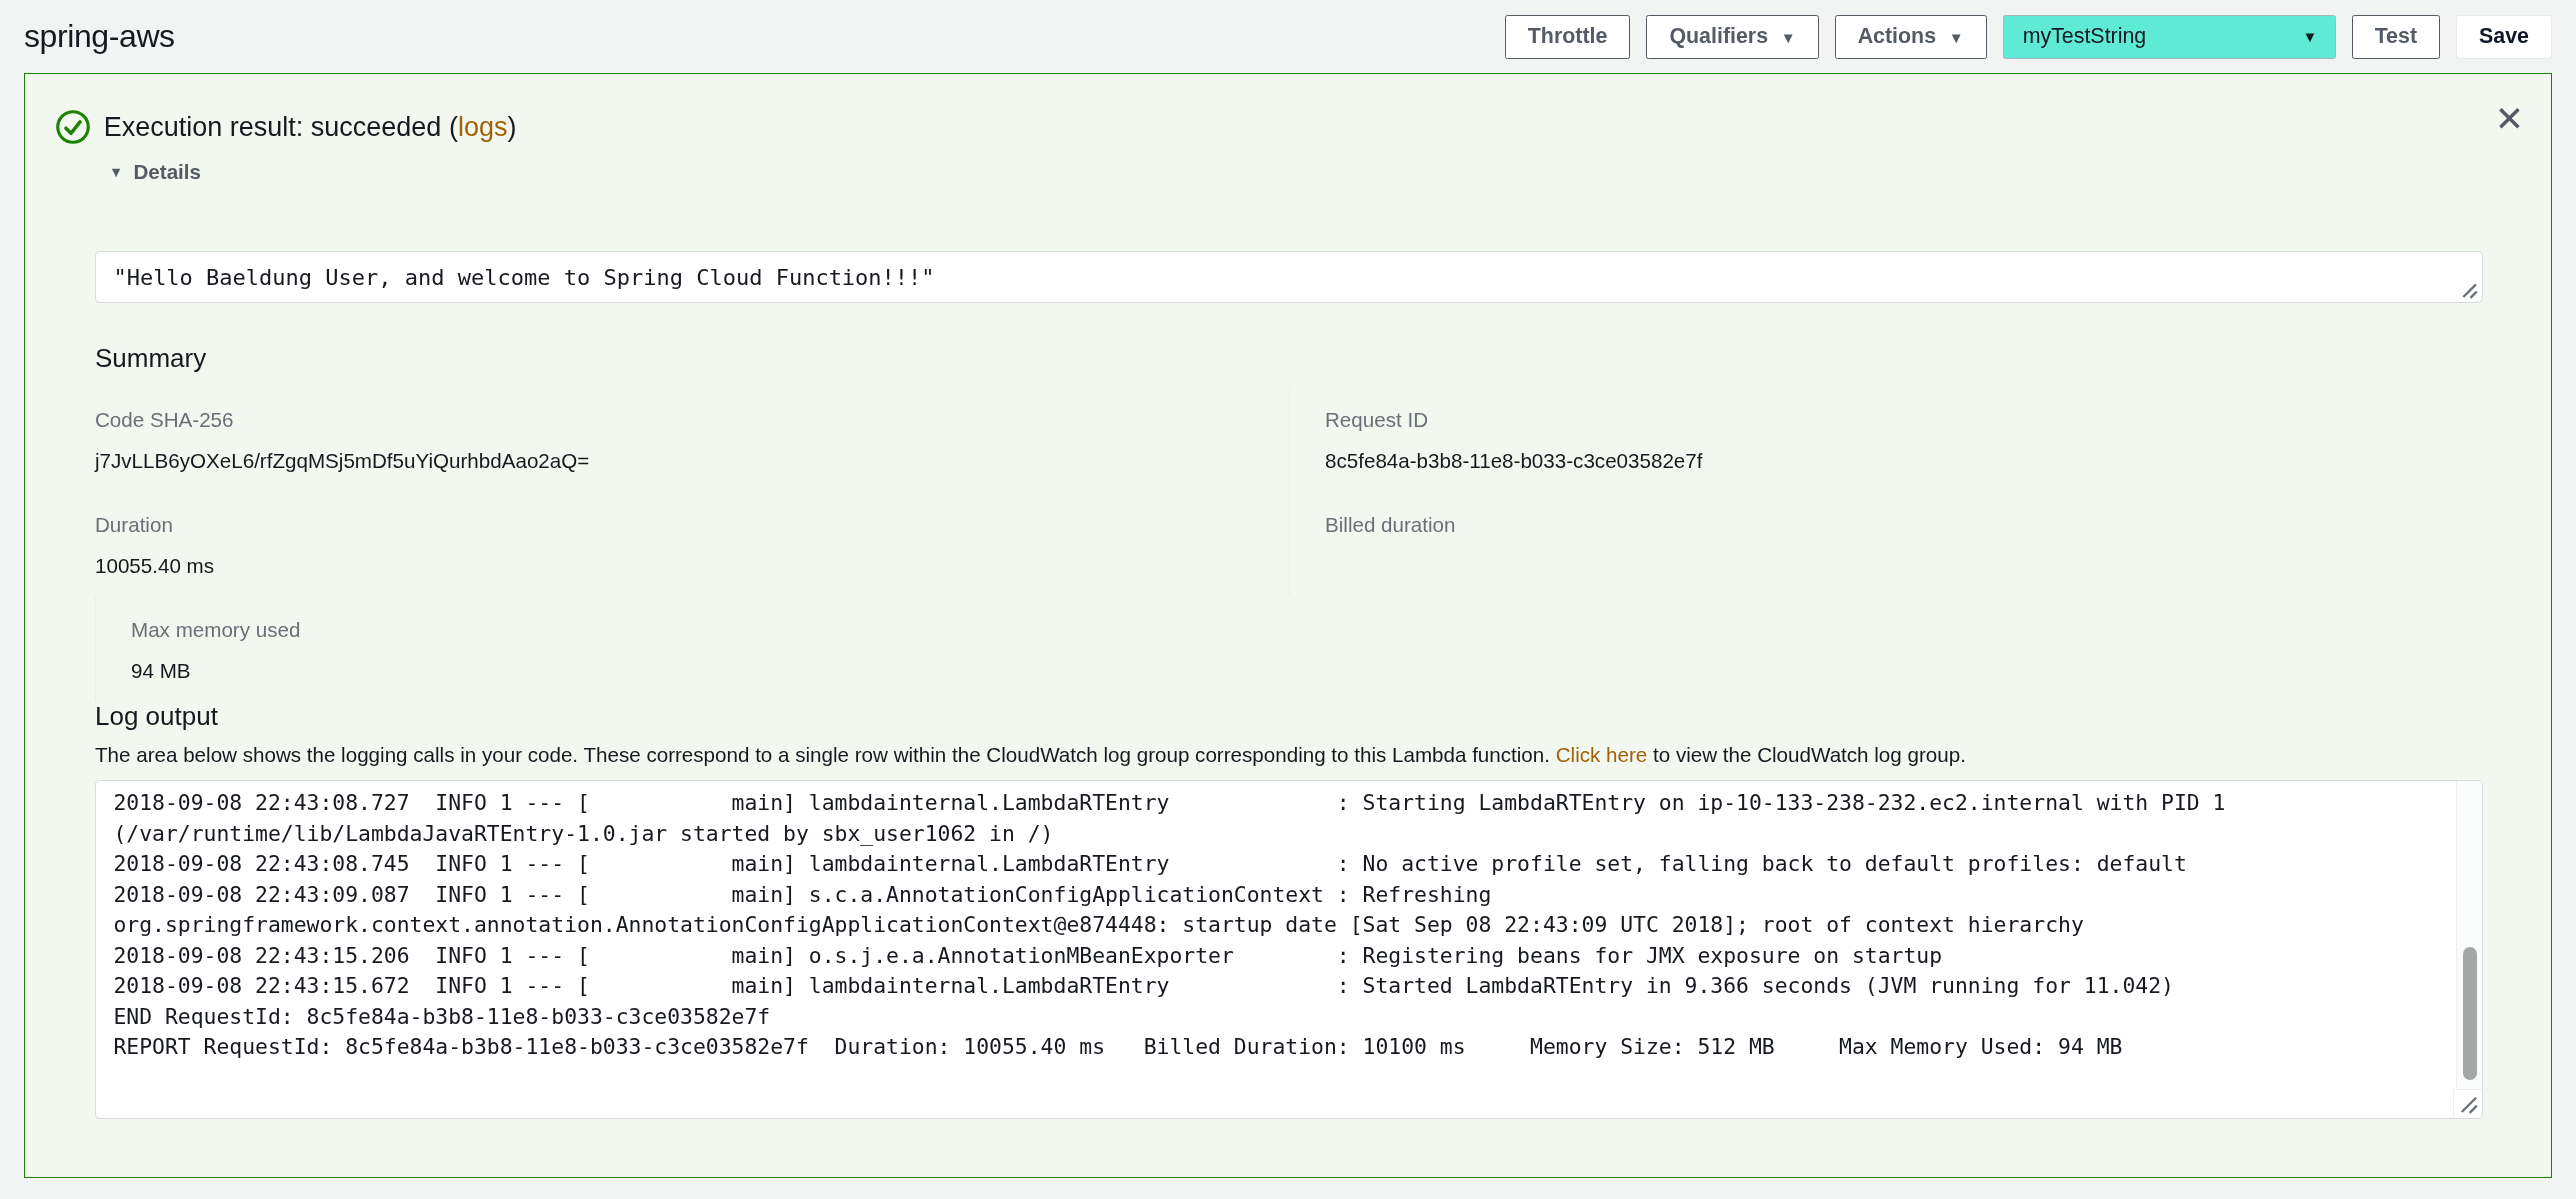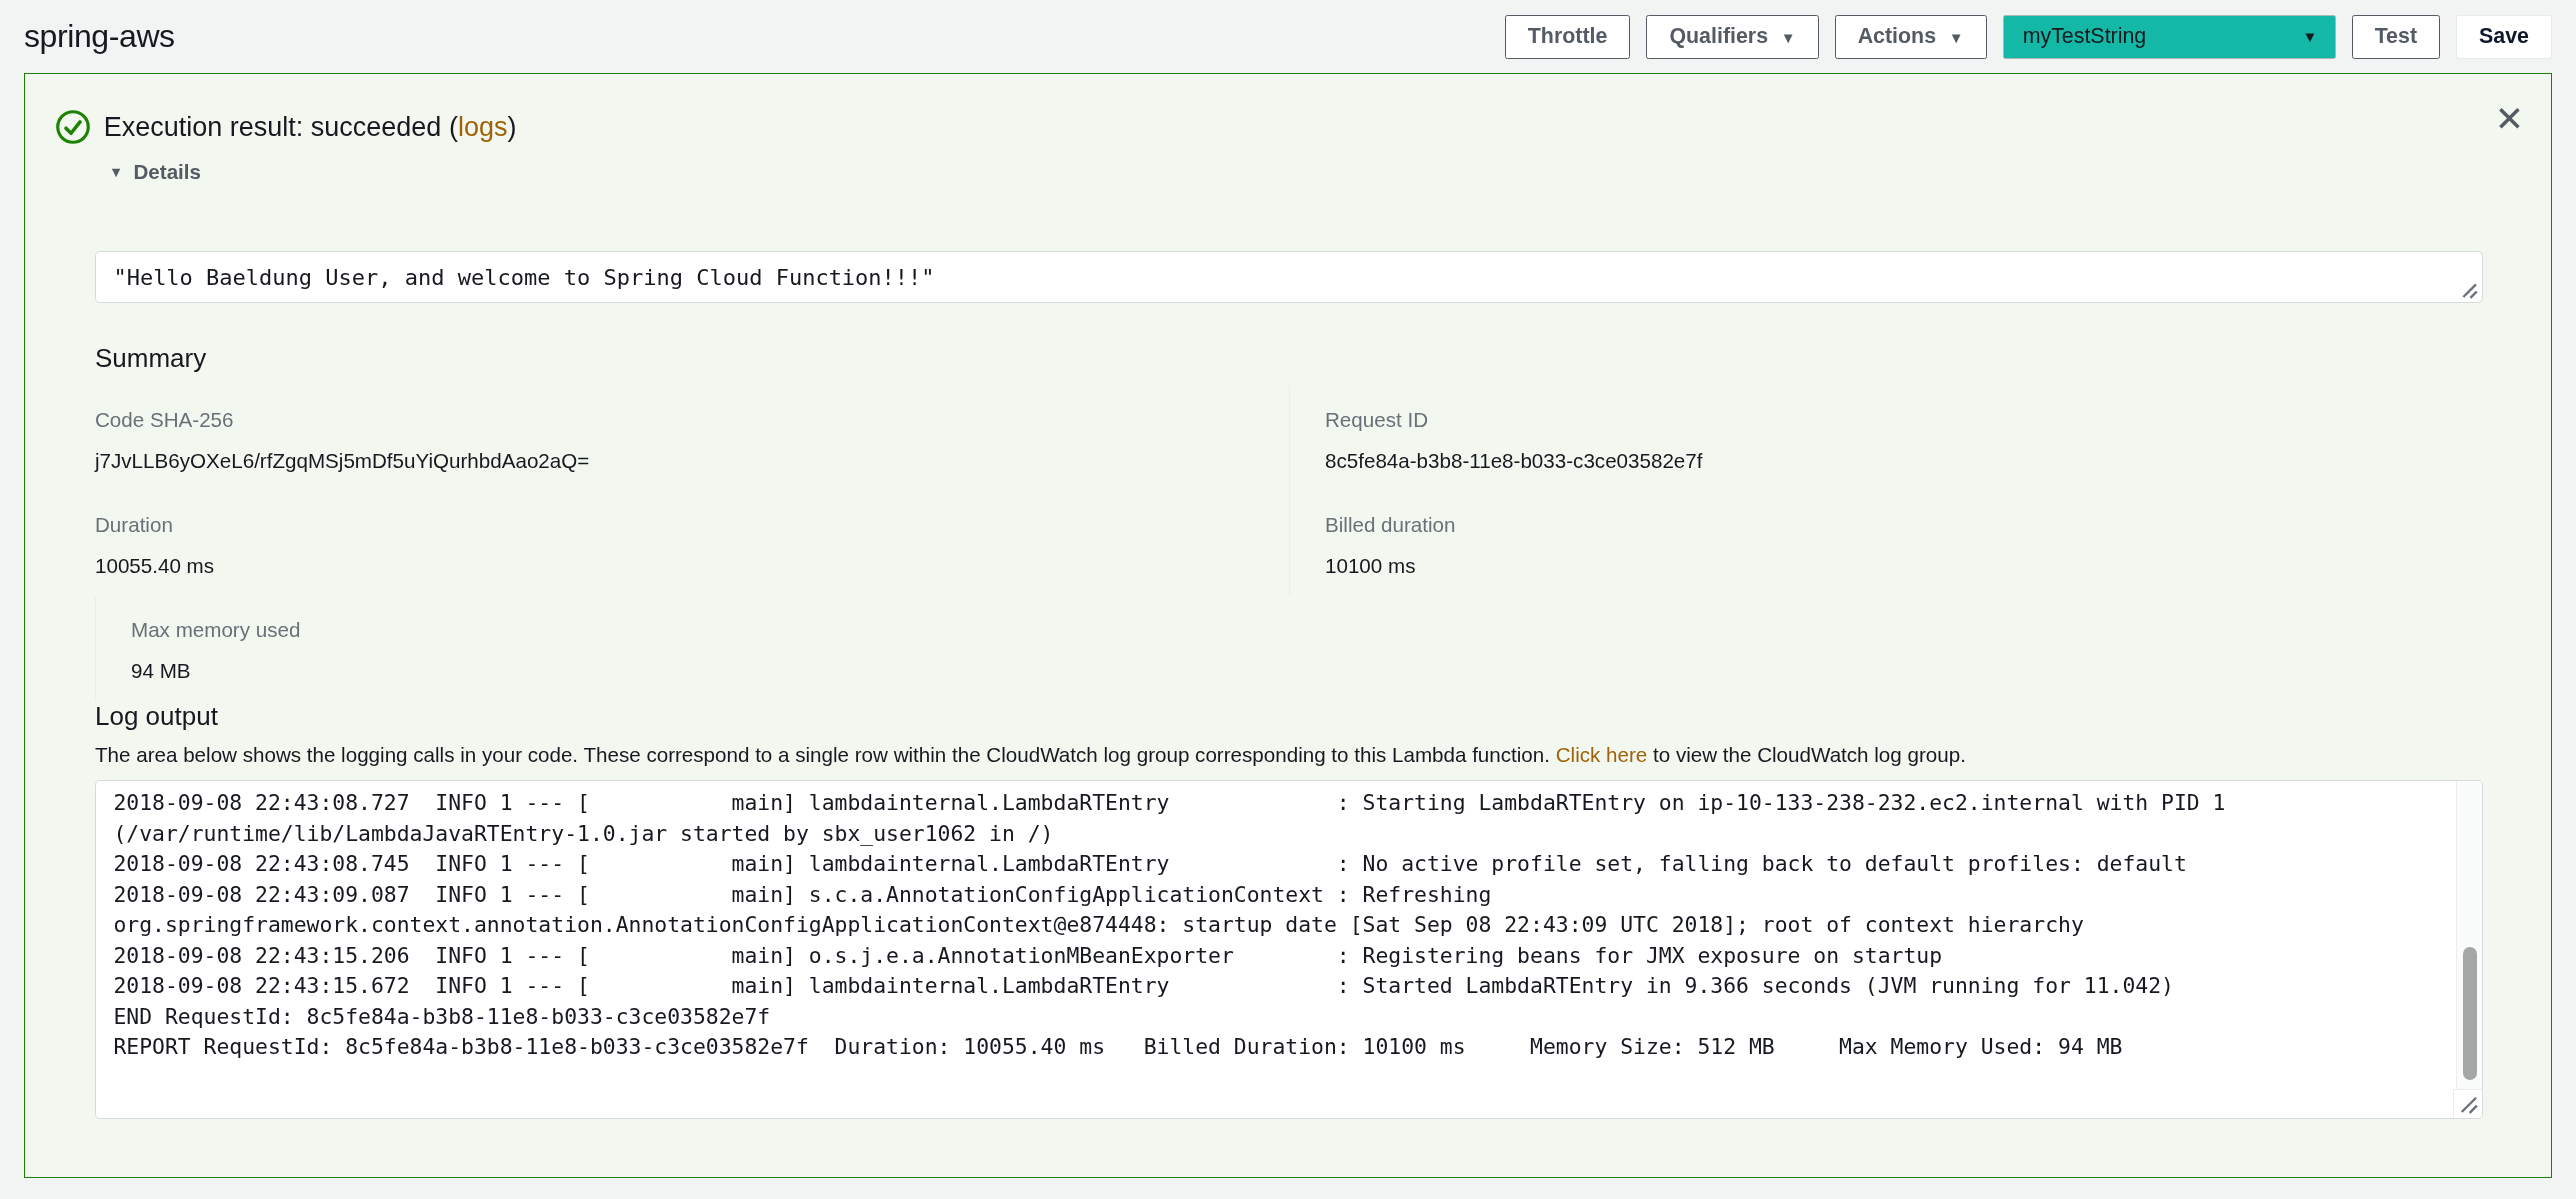--- a/index.html
+++ b/index.html
@@ -12,21 +12,21 @@
   
   .topbar { position:absolute; top:0; left:0; right:0; height:73px;
     display:flex; align-items:center; padding:0 24px; box-sizing:border-box; }
   .fn-title { font-size:32px; font-weight:500; letter-spacing:-0.4px; color:#16191f; }
   .topbar-actions { margin-left:auto; display:flex; align-items:center; gap:16px; }
   .btn { height:44px; padding:0 22px; background:#ffffff; border:1.6px solid #545b64;
     border-radius:2.4px; color:#545b64; font-weight:bold; font-size:21.4px;
     display:flex; align-items:center; gap:12.7px; cursor:pointer; box-sizing:border-box; }
   .btn .caret { font-size:15px; line-height:1; transform:translateY(0.8px); }
   .btn.disabled { border-color:#e7eaea; color:#0f172a; cursor:default; }
-  .select { height:44px; width:333px; background:#14b8a6; border:1.6px solid #aab7b8;
+  .select { height:44px; width:333px; background:#5eead4; border:1.6px solid #aab7b8;
     border-radius:2.4px; font-size:21.4px; color:#16191f; display:flex; align-items:center;
     padding:0 44px 0 19px; position:relative; box-sizing:border-box; cursor:pointer; }
   .select .caret { position:absolute; right:17.4px; font-size:15px; color:#16191f; }
   
   .panel { position:absolute; left:24px; top:73px; width:2528px; height:1105px;
     box-sizing:border-box; background:#f2f8f0; border:1.6px solid #1d8102; }
   .status-row { position:absolute; left:30px; top:35px; display:flex; align-items:center; gap:12.7px; }
   .status-text { font-size:27px; color:#16191f; }
   a.link { color:#a16207; text-decoration:none; cursor:pointer; }
   .close-btn { position:absolute; top:27px; right:27px; cursor:pointer;
@@ -128,21 +128,20 @@
     <div class="cell col2">
       <div class="label">Request ID</div>
       <div class="value">8c5fe84a-b3b8-11e8-b033-c3ce03582e7f</div>
     </div>
     <div class="cell col1">
       <div class="label">Duration</div>
       <div class="value">10055.40 ms</div>
     </div>
     <div class="cell col2">
       <div class="label">Billed duration</div>
-      <div class="value">10100 ms</div>
     </div>
     <div class="cell col2">
       <div class="label">Max memory used</div>
       <div class="value">94 MB</div>
     </div>
   </div>
 
   <div class="section-heading" style="top:627px;">Log output</div>
 
   <div class="log-help help-text"><span>The area below shows the logging calls in your code. These correspond to a single row within the CloudWatch log group corresponding to this Lambda function. </span><a class="link">Click here</a><span> to view the CloudWatch log group.</span></div>

